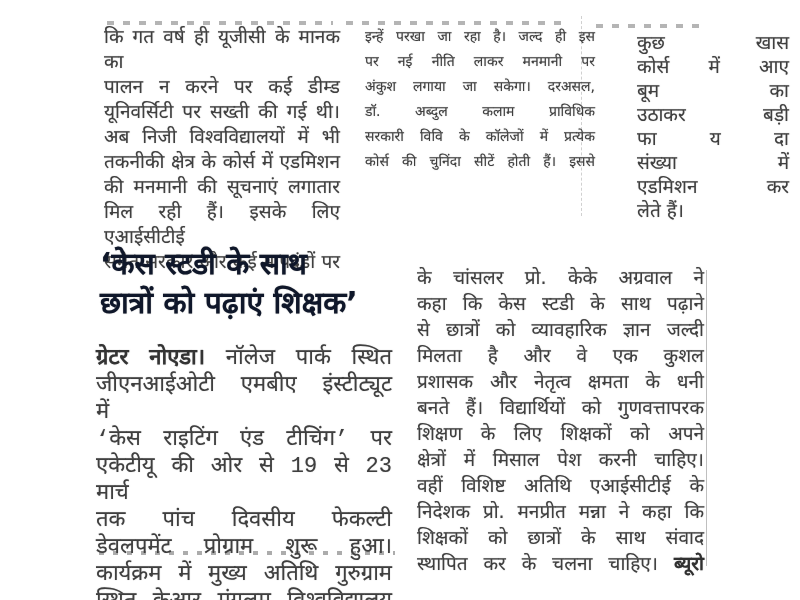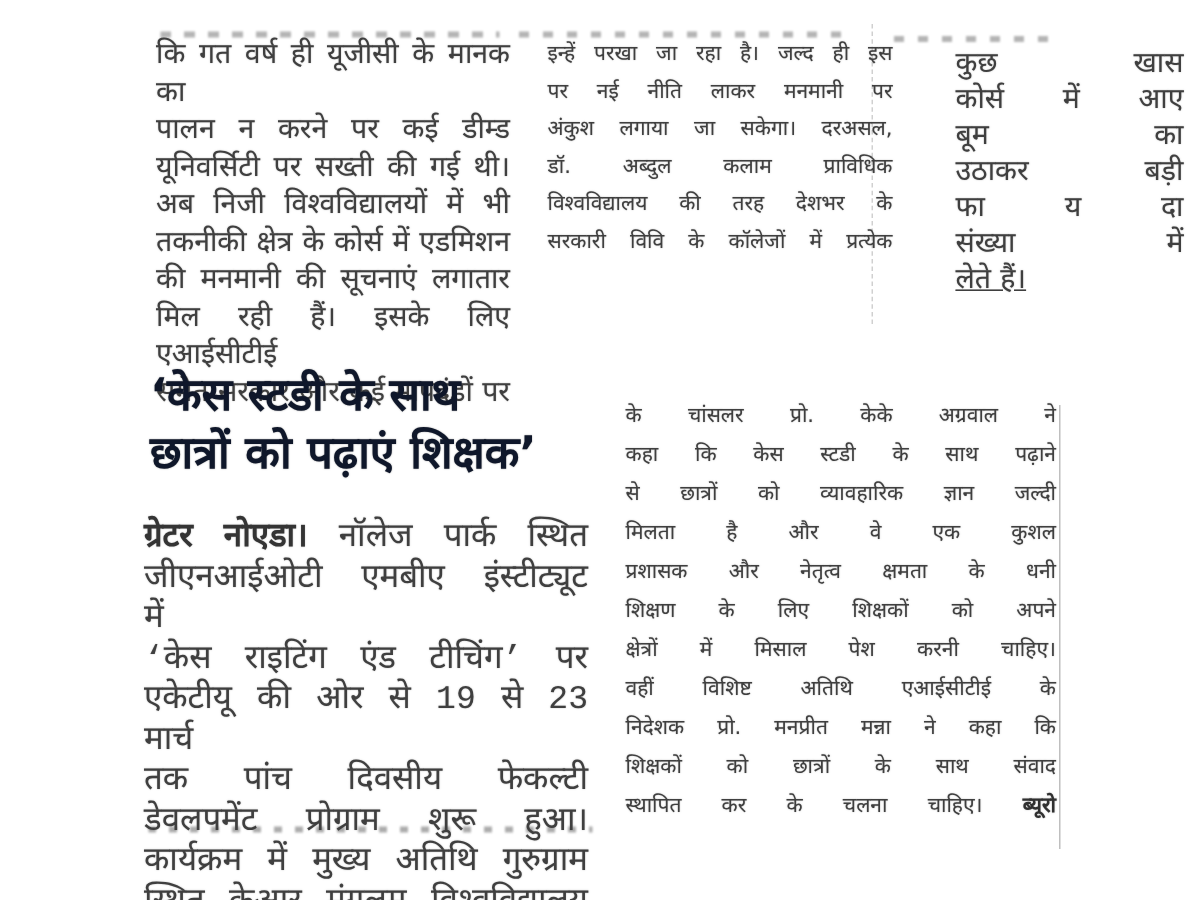--- a/index.html
+++ b/index.html
@@ -22,36 +22,36 @@
     text-shadow: 0 0 1px rgba(110,110,110,0.55);
   }
   .col .line {
     text-align: justify;
     text-align-last: justify;
   }
   
   .top-col1 { left: 104px; top: 24px; width: 236px; font-size: 19px; line-height: 25px; }
   .top-col2 { left: 365px; top: 24px; width: 230px; font-size: 14px; line-height: 25px; }
   .top-col3 { left: 594px; top: 30px; width: 152px; font-size: 19px; line-height: 24px; margin-left: 43px; }
-  .top-col3 .line:last-child { text-align-last: left; text-decoration: underline; }
+  .top-col3 .line:last-child { text-align-last: left; }
 
   
   .headline {
     position: absolute;
     left: 100px;
     top: 244px;
     width: 310px;
     font-size: 30px;
     line-height: 39px;
     font-weight: bold;
     color: #0f172a;
     text-shadow: 0 0 1px rgba(70,70,70,0.6);
   }
   .bottom-left  { left: 96px;  top: 345px; width: 296px; font-size: 22px; line-height: 27px; font-family: Liberation Mono, monospace; }
-  .bottom-right { left: 417px; top: 264px; width: 287px; font-size: 14px; line-height: 26px; }
+  .bottom-right { left: 417px; top: 264px; width: 287px; font-size: 19px; line-height: 26px; }
 
   .firstline { text-align: justify; text-align-last: justify; }
   .dateline  { font-weight: bold; color: #343434; }
   .byline    { font-weight: bold; color: #303030; margin-top: 47px; }
 
   
   .fragment {
     position: absolute;
     height: 4px;
     background-image: repeating-linear-gradient(90deg,
@@ -101,30 +101,31 @@
       <div class="line">तकनीकी क्षेत्र के कोर्स में एडमिशन</div>
       <div class="line">की मनमानी की सूचनाएं लगातार</div>
       <div class="line">मिल रही हैं। इसके लिए एआईसीटीई</div>
       <div class="line">समेत सरकार और कई मापदंडों पर</div>
     </div>
   <div class="col top-col2">
       <div class="line">इन्हें परखा जा रहा है। जल्द ही इस</div>
       <div class="line">पर नई नीति लाकर मनमानी पर</div>
       <div class="line">अंकुश लगाया जा सकेगा। दरअसल,</div>
       <div class="line">डॉ. अब्दुल कलाम प्राविधिक</div>
-      <div class="line">विश्वविद्यालय की तरह देशभर के</div>
       <div class="line">सरकारी विवि के कॉलेजों में प्रत्येक</div>
+      <div class="line">कोर्स की चुनिंदा सीटें होती हैं। इससे</div>
     </div>
   <div class="col top-col3">
       <div class="line">कुछ खास</div>
       <div class="line">कोर्स में आए</div>
       <div class="line">बूम का</div>
       <div class="line">उठाकर बड़ी</div>
       <div class="line">फा य दा</div>
       <div class="line">संख्या में</div>
+      <div class="line">एडमिशन कर</div>
       <div class="line">लेते हैं।</div>
     </div>
 
   <div class="headline">
     <div>‘केस स्टडी के साथ</div>
     <div>छात्रों को पढ़ाएं शिक्षक’</div>
   </div>
 
   <div class="col bottom-left">
     <div class="line firstline">
@@ -141,20 +142,21 @@
       </div>
   </div>
 
   <div class="col bottom-right">
     <div>
         <div class="line">के चांसलर प्रो. केके अग्रवाल ने</div>
         <div class="line">कहा कि केस स्टडी के साथ पढ़ाने</div>
         <div class="line">से छात्रों को व्यावहारिक ज्ञान जल्दी</div>
         <div class="line">मिलता है और वे एक कुशल</div>
         <div class="line">प्रशासक और नेतृत्व क्षमता के धनी</div>
+        <div class="line">बनते हैं। विद्यार्थियों को गुणवत्तापरक</div>
         <div class="line">शिक्षण के लिए शिक्षकों को अपने</div>
         <div class="line">क्षेत्रों में मिसाल पेश करनी चाहिए।</div>
         <div class="line">वहीं विशिष्ट अतिथि एआईसीटीई के</div>
         <div class="line">निदेशक प्रो. मनप्रीत मन्ना ने कहा कि</div>
         <div class="line">शिक्षकों को छात्रों के साथ संवाद</div>
       </div>
     <div class="line">
       <span>स्थापित कर के चलना चाहिए।</span>
       <span class="byline">ब्यूरो</span>
     </div>

